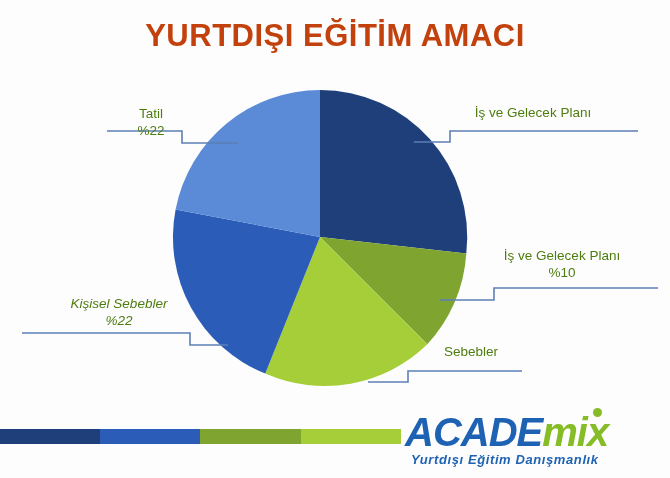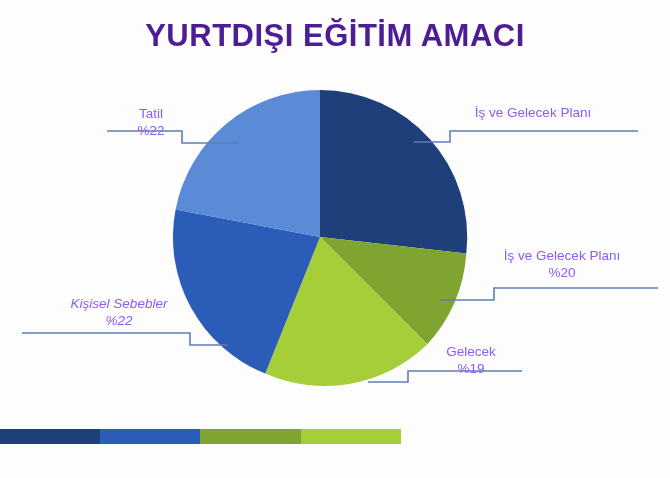--- a/index.html
+++ b/index.html
@@ -23,21 +23,21 @@
     color:#2e4a7d;
     font-family:"Liberation Sans", sans-serif;
   }
 
   
   #chart{position:absolute;left:0;top:0;width:670px;height:478px;}
 
   
   .plabel{
     position:absolute;
-    color:#8b5cf6;
+    color:#4d7c0f;
     font-size:13.5px;
     line-height:16.5px;
     text-align:center;
     white-space:nowrap;
     font-family:"Liberation Sans", sans-serif;
   }
   .plabel .ln2{display:block;}
 
   .lbl-tatil      {left:106px; top:106px; width:90px;}
   .lbl-is27       {left:447px; top:105px; width:172px;}
@@ -82,21 +82,21 @@
     width:9px;height:9px;
     border-radius:50%;
     background:#86bc25;
   }
 </style>
 </head>
 <body style="background: rgb(253, 253, 253);">
 
 <div id="stage">
 
-  <div class="title" style="color: #4c1d95;">YURTDIŞI EĞİTİM AMACI</div>
+  <div class="title" style="color: #c2410c;">YURTDIŞI EĞİTİM AMACI</div>
 
   <svg id="chart" viewBox="0 0 670 478">
     <g>
 
       <path fill="#1f3f7a" d="M 320 237 L 320 90 A 147 147 0 0 1 466.3 253.6 Z"></path>
 
       <path fill="#7fa530" d="M 320 237 L 466.3 253.6 A 147 147 0 0 1 427.3 344.3 Z"></path>
 
       <path fill="#a6ce39" d="M 320 237 L 427.3 344.3 A 147 147 0 0 1 265.3 373.6 Z"></path>
 
@@ -123,34 +123,40 @@
     <span>Tatil</span>
     <span class="ln2">%22</span>
   </div>
 
   <div class="plabel lbl-is27">
     <span>İş ve Gelecek Planı</span>
   </div>
 
   <div class="plabel lbl-is10">
     <span>İş ve Gelecek Planı</span>
-    <span class="ln2">%20</span>
+    <span class="ln2">%10</span>
   </div>
 
   <div class="plabel lbl-akademik">
-    <span>Gelecek</span>
-    <span class="ln2">%19</span>
+    <span>Sebebler</span>
   </div>
 
   <div class="plabel lbl-kisisel">
     <span>Kişisel Sebebler</span>
     <span class="ln2">%22</span>
   </div>
 
   <div class="bar" id="color-bar" style="width: 401px;">
       <div class="bar-seg" style="left: 0px; width: 100px; background: rgb(31, 63, 122);"></div>
       <div class="bar-seg" style="left: 100px; width: 100px; background: rgb(43, 92, 184);"></div>
       <div class="bar-seg" style="left: 200px; width: 101px; background: rgb(127, 165, 48);"></div>
       <div class="bar-seg" style="left: 301px; width: 100px; background: rgb(166, 206, 57);"></div>
     </div>
 
+  <div class="logo">
+    <div class="logo-word">
+      <span class="logo-a" style="color: rgb(30, 99, 179);">ACADE</span><span class="logo-b" style="color: rgb(134, 188, 37);">mix</span>
+      <span class="logo-x-dot"></span>
+    </div>
+    <div class="logo-tag" style="color: rgb(30, 99, 179);">Yurtdışı Eğitim Danışmanlık</div>
+  </div>
 
 </div>
 
 </body></html>

